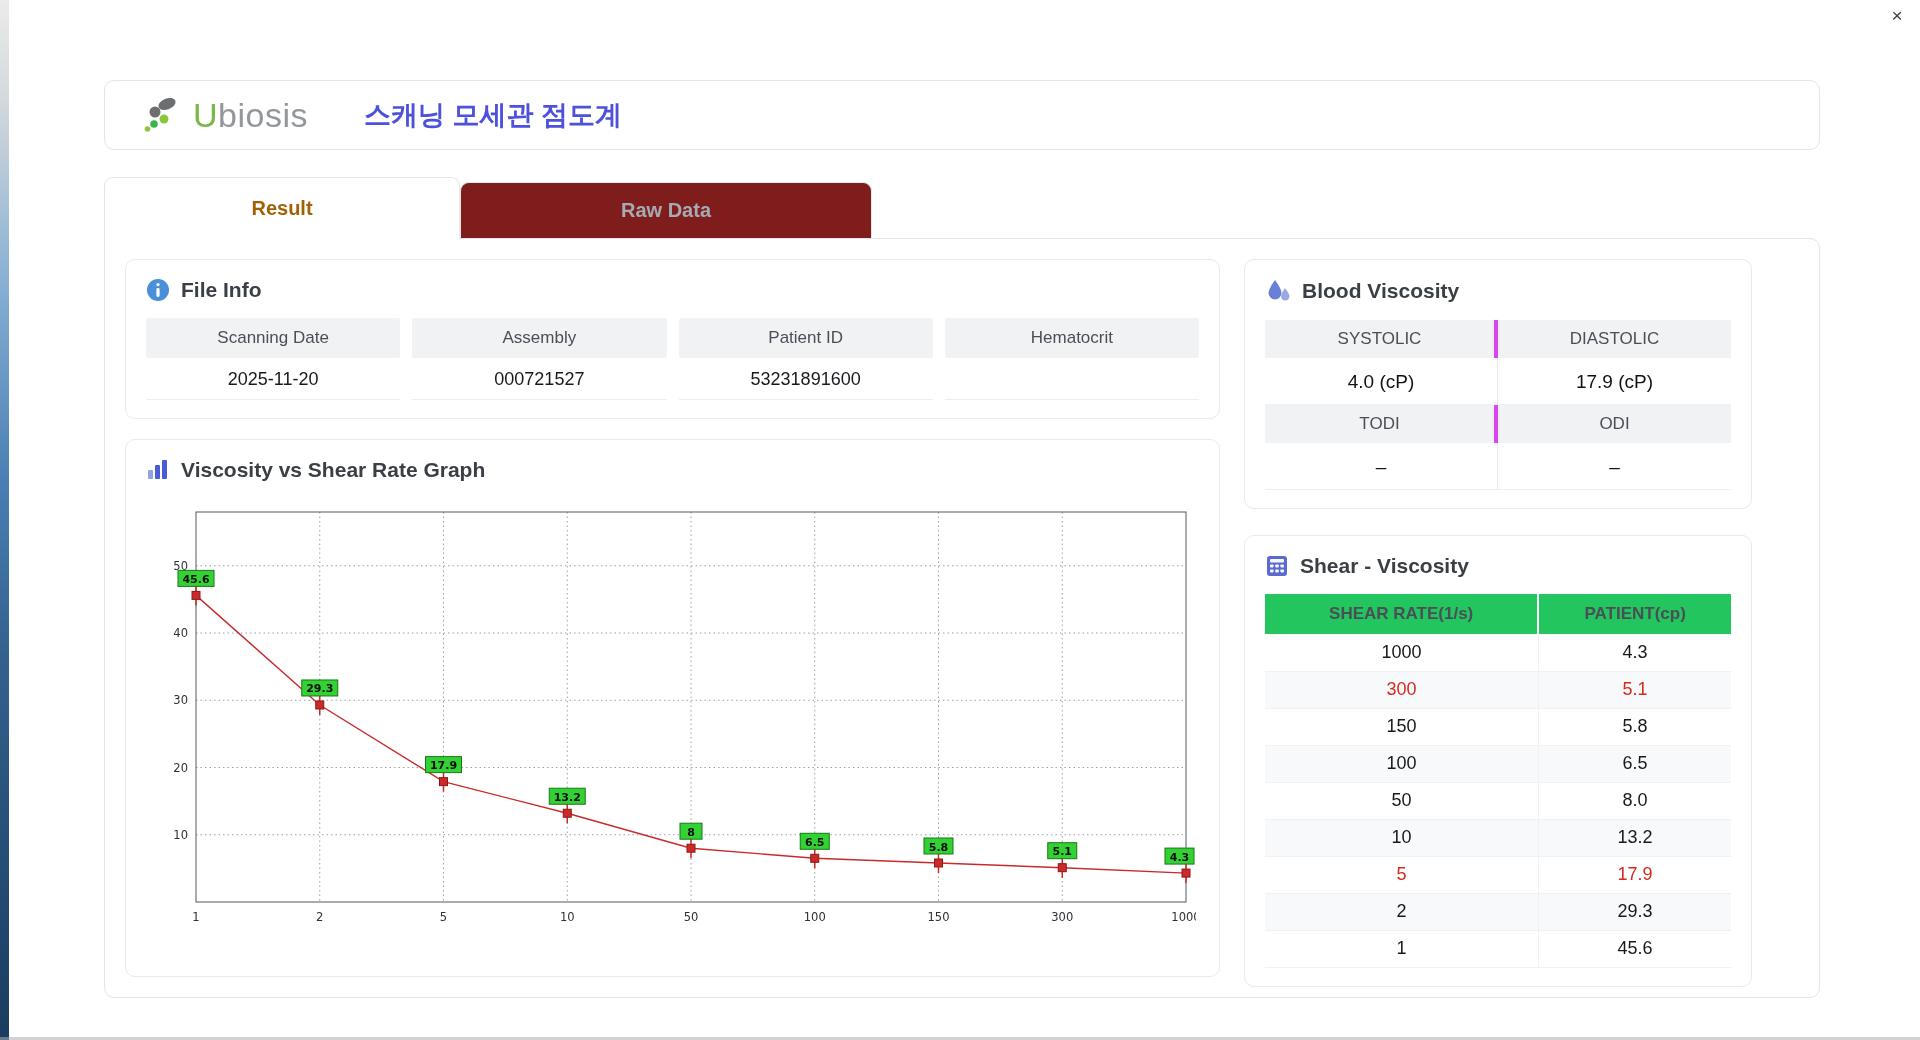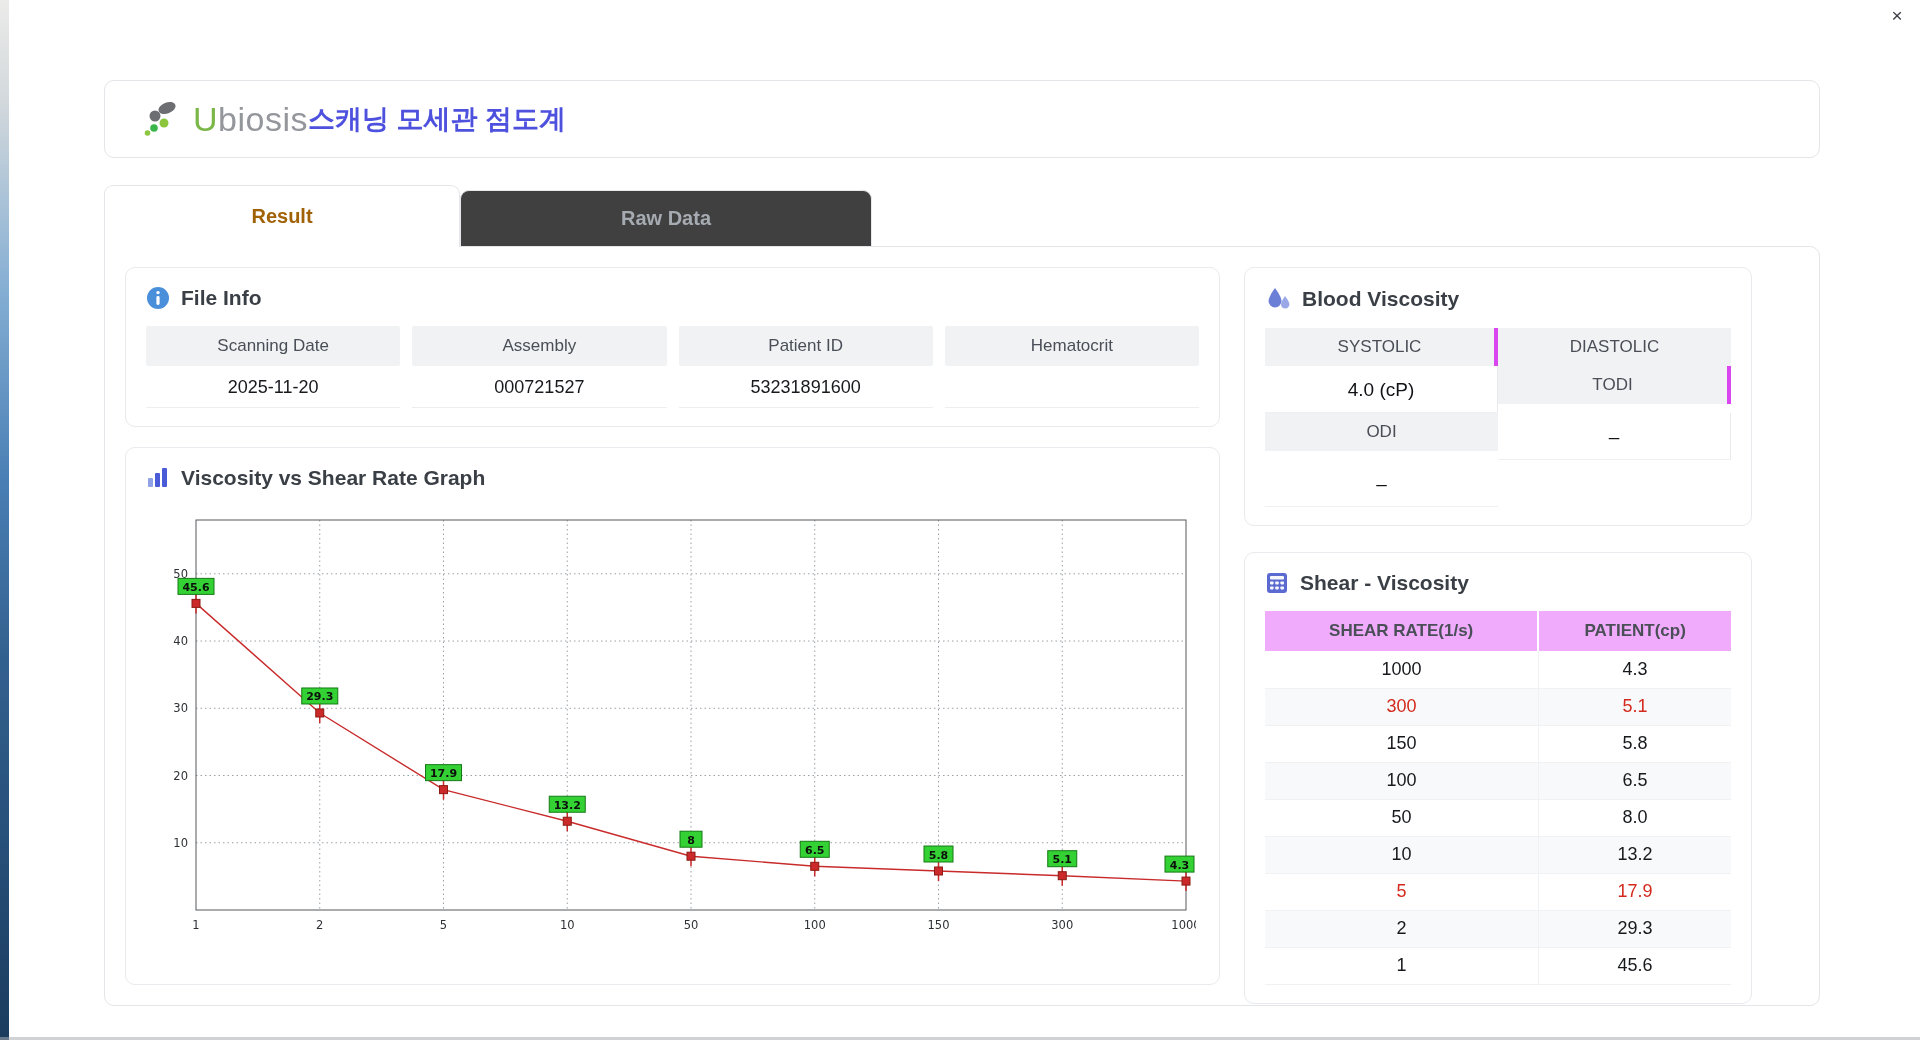--- a/index.html
+++ b/index.html
@@ -14,37 +14,37 @@
   }
   .bottom-edge{ position:absolute; left:0; bottom:0; width:1920px; height:3px; background:#a9adb2; opacity:.55;}
   .close-btn{
     position:absolute; top:3px; right:10px; width:26px; height:26px;
     font-size:19px; line-height:26px; text-align:center; color:#3d4046; cursor:pointer;
   }
   .content{ position:absolute; left:104px; top:80px; width:1716px; }
 
   
   .header-card{
-    height:78px; border:1px solid #e3e5e8; border-radius:10px;
-    display:flex; align-items:center; padding:0 38px; 
+    height:70px; border:1px solid #e3e5e8; border-radius:10px;
+    display:flex; align-items:center; padding:0 38px; gap:56px;
   }
   .logo{ display:flex; align-items:center; gap:8px; }
   .logo-text{ font-size:34px; font-weight:500; letter-spacing:.5px; color:#93969b; }
   .logo-text .u{ color:#7ab648; }
   .app-title{ font-size:27px; font-weight:700; color:#4d51dd; }
 
   
   .tabs{ margin-top:26px; display:flex; height:62px; position:relative; z-index:2; align-items:flex-end; }
   .tab{ display:flex; align-items:center; justify-content:center; font-size:20px; cursor:pointer; }
   .tab-result{
     width:356px; height:62px; background:#fff; border:1px solid #e3e5e8; border-bottom:none;
     border-radius:9px 9px 0 0; font-weight:700; color:#a16207; margin-bottom:-1px; z-index:3;margin-top:42px;
   }
   .tab-raw{
-    width:412px; height:56px; background:#404040; border:1px solid #e7e8ea; border-bottom:none;
+    width:412px; height:56px; background:#7f1d1d; border:1px solid #e7e8ea; border-bottom:none;
     border-radius:9px 9px 0 0; font-weight:600; color:#a6abb2;
   }
 
   
   .main-panel{
     border:1px solid #e3e5e8; border-radius:0 10px 10px 10px;
     padding:20px; display:flex; gap:24px; height:760px; position:relative; z-index:1; background:#fff;
   }
   .left-col{ width:1095px; display:flex; flex-direction:column; gap:20px; }
   .right-col{ width:508px; display:flex; flex-direction:column; gap:26px; }
@@ -83,21 +83,21 @@
   .bv-label.first{ border-right:4px solid #d946ef; }
   .bv-value{
     height:47px; line-height:47px; text-align:center; font-size:19px; color:#101216;
     border-bottom:1px solid #eef0f2;
   }
   .bv-value.first{ border-right:1px solid #e8eaed; }
 
   
   table.shear{ width:100%; border-collapse:collapse; }
   table.shear th{
-    background:#f0abfc; height:40px; font-size:17px; font-weight:600; color:#4a4f57; text-align:center;
+    background:#22c55e; height:40px; font-size:17px; font-weight:600; color:#4a4f57; text-align:center;
   }
   table.shear th:first-child{ border-right:2px solid #fff; }
   table.shear td{
     height:37px; text-align:center; font-size:18px; color:#17191d; border-bottom:1px solid #f0f1f3;
   }
   table.shear td:first-child{ border-right:1px solid #f0f1f3; }
   table.shear tr.striped td{ background:#f8f9fa; }
   table.shear tr.red td{ color:#d42a1e; }
 </style>
 </head>
@@ -257,20 +257,21 @@
                 <path d="M10 2 C10 2 3.5 10.5 3.5 15 a6.5 6.5 0 0 0 13 0 C16.5 10.5 10 2 10 2 Z" fill="#6b7fd7"></path>
                 <path d="M20 10 C20 10 16 15.5 16 18.4 a4.2 4.2 0 0 0 8.4 0 C24.4 15.5 20 10 20 10 Z" fill="#9aa8e8"></path>
               </svg>
             </span>
             <span class="card-title">Blood Viscosity</span>
           </div>
           <div class="bv-grid">
             <div class="bv-label first">SYSTOLIC</div>
             <div class="bv-label">DIASTOLIC</div>
             <div class="bv-value first">4.0 (cP)</div>
+            <div class="bv-value">17.9 (cP)</div>
             <div class="bv-label first">TODI</div>
             <div class="bv-label">ODI</div>
             <div class="bv-value first">–</div>
             <div class="bv-value">–</div>
           </div>
         </div>
 
         <div class="card">
           <div class="card-title-row">
             <span class="icon">

